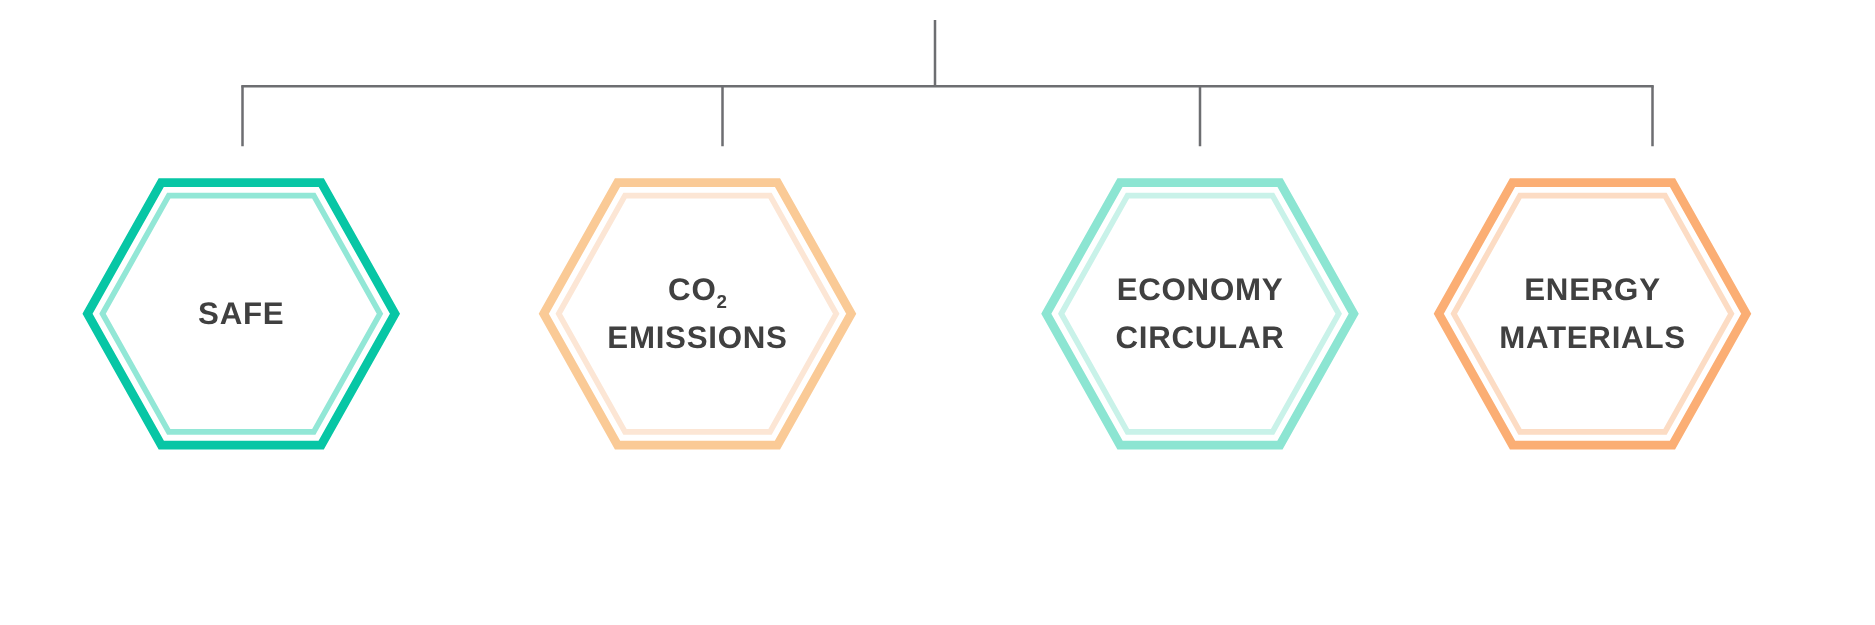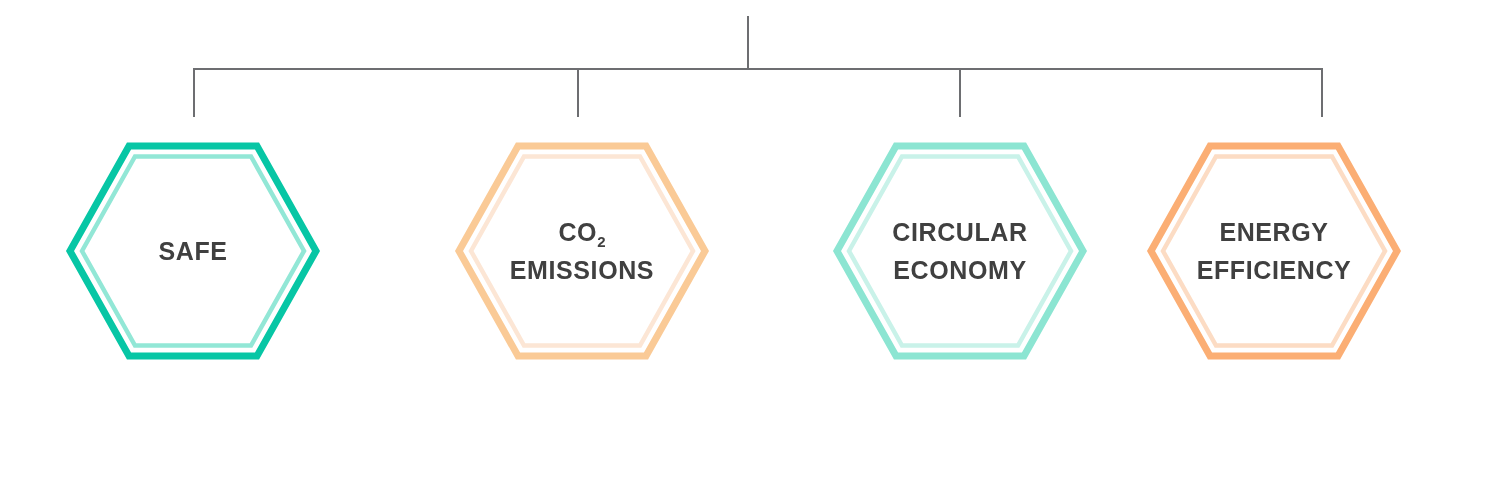--- a/index.html
+++ b/index.html
@@ -17,21 +17,21 @@
   .connector-hline { left: 193px; top: 68px; width: 1130px; height: 2px; }
   .connector-drop  { top: 69px; width: 2px; height: 48px; }
   .drop-1 { left: 193px; }
   .drop-2 { left: 577px; }
   .drop-3 { left: 959px; }
   .drop-4 { left: 1321px; }
 
   
   .hex-node { position: absolute; top: 138px; width: 260px; height: 226px; }
   .node-1 { left: 63px; }
-  .node-2 { left: 452px; }
+  .node-2 { left: 428px; }
   .node-3 { left: 830px; }
   .node-4 { left: 1144px; }
   .hex-node svg { position: absolute; left: 0; top: 0; width: 100%; height: 100%; display: block; }
 
   .hex-label {
     position: absolute; inset: 0;
     display: flex; flex-direction: column;
     align-items: center; justify-content: center;
     text-align: center;
     color: #404040;
@@ -75,29 +75,29 @@
       <div class="line">EMISSIONS</div>
     </div>
   </div>
 
   <div class="hex-node node-3">
     <svg viewBox="0 0 260 226">
       <polygon points="7,113 66,8 194,8 253,113 194,218 66,218" fill="none" stroke-width="7" stroke="#8CE5D2"></polygon>
       <polygon points="19,113 72,18.5 188,18.5 241,113 188,207.5 72,207.5" fill="none" stroke-width="4.5" stroke="#C9F2E9"></polygon>
     </svg>
     <div class="hex-label">
+      <div class="line">ECONOMY</div>
       <div class="line">CIRCULAR</div>
-      <div class="line">ECONOMY</div>
     </div>
   </div>
 
   <div class="hex-node node-4">
     <svg viewBox="0 0 260 226">
       <polygon points="7,113 66,8 194,8 253,113 194,218 66,218" fill="none" stroke-width="7" stroke="#FBAE74"></polygon>
       <polygon points="19,113 72,18.5 188,18.5 241,113 188,207.5 72,207.5" fill="none" stroke-width="4.5" stroke="#FCDCC4"></polygon>
     </svg>
     <div class="hex-label">
       <div class="line">ENERGY</div>
-      <div class="line">EFFICIENCY</div>
+      <div class="line">MATERIALS</div>
     </div>
   </div>
 
 </div>
 
 </body></html>

